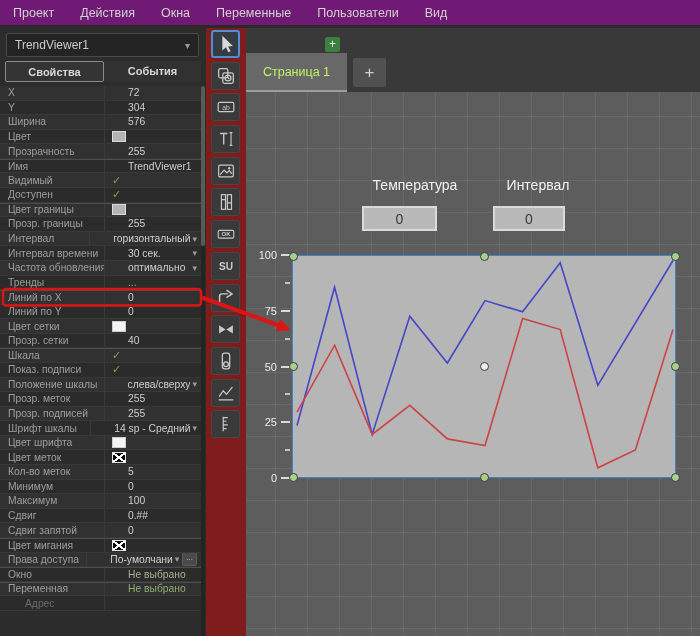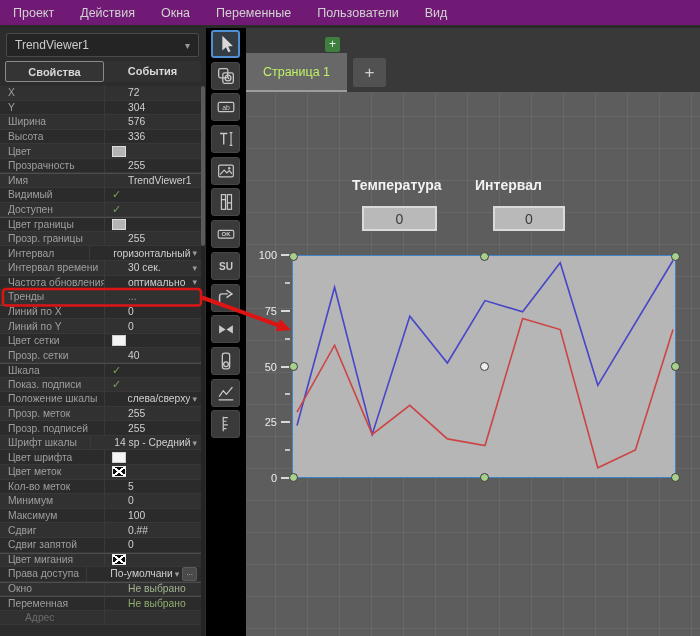--- a/index.html
+++ b/index.html
@@ -41,43 +41,43 @@
   .swatch.none  { background:
       linear-gradient(to top right, transparent calc(50% - 1px), #fff calc(50% - 1px), #fff calc(50% + 1px), transparent calc(50% + 1px)),
       linear-gradient(to bottom right, transparent calc(50% - 1px), #fff calc(50% - 1px), #fff calc(50% + 1px), transparent calc(50% + 1px)),
       #0a0a0a; border:1px solid #e6e6e6; }
   .morebtn { margin-left:3px; background:#4a4a4a; border:1px solid #5a5a5a; color:#cfcfcf;
     font-size:8px; line-height:8px; padding:1px 3px 3px; border-radius:2px; }
   #pscroll { position:absolute; left:201px; top:58px; width:4px; height:550px; background:#242424; }
   #pthumb { position:absolute; left:0; top:0; width:4px; height:160px; background:#5a5a5a; border-radius:2px; }
 
   
-  #toolbar { position:absolute; left:206px; top:28px; width:40px; height:608px; background:#000000;
+  #toolbar { position:absolute; left:206px; top:28px; width:40px; height:608px; background:#7f1d1d;
     padding:2px 0 0 5px; }
   .tool { width:29px; height:28px; margin-bottom:3.7px; background:#3a3a3a; border:1px solid #474747;
     border-radius:3px; display:flex; align-items:center; justify-content:center; }
   .tool.sel { border:2px solid #4f8fd2; background:#343c44; }
   .tool svg { width:22px; height:22px; display:block; }
 
   
   #canvas { position:absolute; left:246px; top:28px; width:454px; height:608px; background:#393939; }
   #tabbar { position:absolute; left:0; top:0; width:454px; height:64px; background:#393939; }
   #newpage { position:absolute; left:79px; top:9px; width:15px; height:15px; background:#3e7e3e;
     color:#eaf2ea; font-size:12px; line-height:14px; text-align:center; border-radius:2px; }
   #pagetab { position:absolute; left:0; top:25px; width:101px; height:39px; background:#686868;
     color:#bef264; font-size:12.5px; display:flex; align-items:center; justify-content:center;
     border-bottom:2px solid #9d9d9d; }
   #addtab { position:absolute; left:107px; top:30px; width:33px; height:29px; background:#515151;
     color:#d0d0d0; font-size:17px; display:flex; align-items:center; justify-content:center; border-radius:2px; }
   #grid { position:absolute; left:0; top:64px; width:454px; height:544px; background-color:#5d5d5d;
     background-image:linear-gradient(rgba(255,255,255,.06) 1px, transparent 1px),
                      linear-gradient(90deg, rgba(255,255,255,.06) 1px, transparent 1px);
     background-size:32px 32px; background-position:29px 24px; }
-  .wlabel { position:absolute; top:85px; width:100px; height:17px; 
-    color:#f2f2f2; font-size:14px; font-weight:bold; }
+  .wlabel { position:absolute; top:85px; width:100px; height:17px; text-align:center;
+    color:#f2f2f2; font-size:14px; font-weight:normal;margin-left:13px; }
   #wl1 { left:106px; } #wl2 { left:229px; }
   .vbox { position:absolute; top:114px; height:25px; background:#b9b9b9; border:2px solid #dadada;
     display:flex; align-items:center; justify-content:center; color:#3a3a3a; font-size:14px; }
   #vb1 { left:116px; width:75px; } #vb2 { left:247px; width:72px; }
 
   
   #y-axis { position:absolute; left:14px; top:163px; width:31px; height:223px; }
   .ytick-label { position:absolute; right:14px; height:14px; line-height:14px; font-size:11px; color:#ececec; }
   .ytick-major { position:absolute; right:1px; width:9px; height:2px; background:#d9d9d9; }
   .ytick-minor { position:absolute; right:1px; width:5px; height:2px; background:#c4c4c4; }
@@ -125,26 +125,20 @@
         <div class="prow">
           <span class="plabel">Y</span>
           <span class="pval">
             <span class="vtext">304</span>
           </span>
         </div>
         <div class="prow">
           <span class="plabel">Ширина</span>
           <span class="pval">
             <span class="vtext">576</span>
-          </span>
-        </div>
-        <div class="prow">
-          <span class="plabel">Высота</span>
-          <span class="pval">
-            <span class="vtext">336</span>
           </span>
         </div>
         <div class="prow">
           <span class="plabel">Цвет</span>
           <span class="pval">
             <span class="swatch gray"></span>
           </span>
         </div>
         <div class="prow">
           <span class="plabel">Прозрачность</span>

